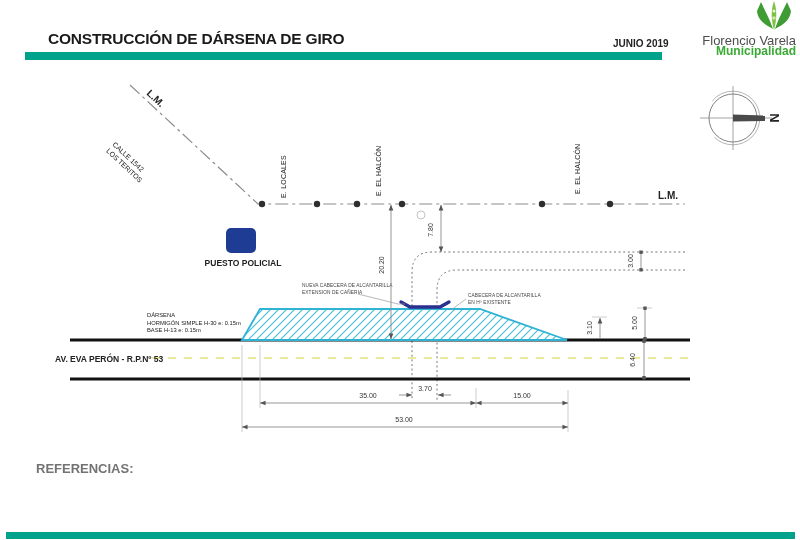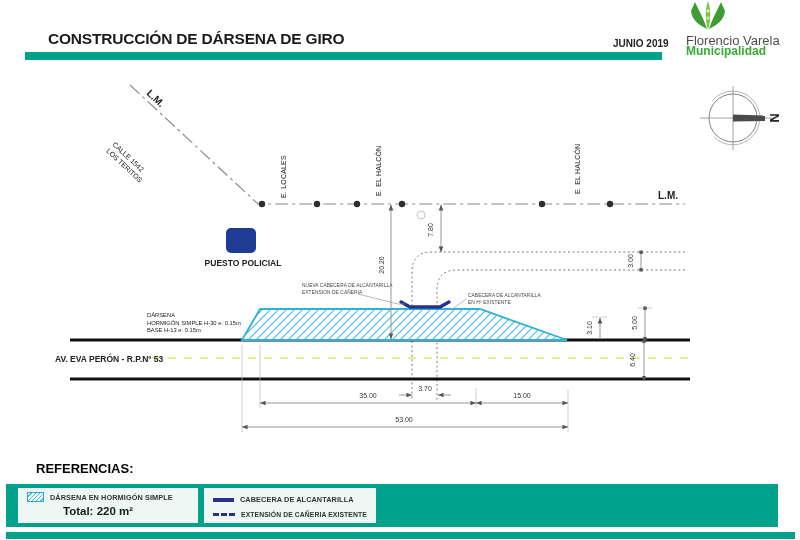--- a/index.html
+++ b/index.html
@@ -4,37 +4,37 @@
 <style>
   html,body{margin:0;padding:0;background:#fff;}
   #stage{position:relative;width:800px;height:540px;background:#ffffff;overflow:hidden;
          font-family:"Liberation Sans",sans-serif;}
   
   .hdr-title-row{position:absolute;left:48px;top:30px;display:flex;align-items:flex-start;gap:7px;white-space:nowrap;}
   .hdr-title{font-size:15.5px;font-weight:bold;color:#1a1a1a;letter-spacing:-.2px;}
   .hdr-sub{font-size:10.5px;font-weight:bold;color:#1a1a1a;}
   .hdr-date{position:absolute;left:613px;top:38px;font-size:10px;font-weight:bold;color:#222;}
   .hdr-bar{position:absolute;left:25px;top:52px;width:637px;height:8px;background:#00a28c;}
-  .logo{position:absolute;left:686px;top:1px;width:110px;text-align:left;}
+  .logo{position:absolute;left:686px;top:1px;width:110px;text-align:right;}
   .logo-name{font-size:13px;color:#4d4d4d;line-height:12px;}
   .logo-sub{font-size:12px;font-weight:bold;color:#3aaa35;line-height:9px;}
   
   #plan{position:absolute;left:0;top:60px;}
   text{font-family:"Liberation Sans",sans-serif;fill:#222;}
   .lm{fill:none;stroke:#8c8c8c;stroke-width:1.2;stroke-dasharray:13 4 3 4;}
   .pipe{fill:none;stroke:#777;stroke-width:1;stroke-dasharray:2 2.6;}
   .dim{stroke:#8a8a8a;stroke-width:.9;fill:none;}
   .ext{stroke:#b8b8b8;stroke-width:.7;}
   .dimtxt{font-size:7px;fill:#333;}
   .tiny{font-size:4.8px;fill:#444;letter-spacing:.1px;}
   .note{font-size:5.8px;fill:#222;}
   .pole{font-size:7px;fill:#222;letter-spacing:.2px;}
   .sq{fill:#555;}
   
-  .ref-heading{position:absolute;left:36px;top:461px;font-size:13px;font-weight:bold;color:#000000;text-align:center;}
+  .ref-heading{position:absolute;left:36px;top:461px;font-size:13px;font-weight:bold;color:#737373;text-align:center;}
   .ref-panel{position:absolute;left:6px;top:484px;width:772px;height:43px;background:#00a28c;}
   .ref-box{position:absolute;top:4px;height:35px;background:#eef7f3;box-sizing:border-box;padding:4px 6px 0 9px;}
   .ref-box1{left:12px;width:180px;}
   .ref-box2{left:198px;width:172px;}
   .leg-row{display:flex;align-items:center;gap:6px;margin-bottom:3px;}
   .leg-label{font-size:7.3px;font-weight:bold;color:#333;letter-spacing:.1px;white-space:nowrap;}
   .hatch-ico{width:17px;height:10px;border:1.6px solid #2ba8cc;box-sizing:border-box;
      background:repeating-linear-gradient(135deg,#fff,#fff 2px,#3fbcdc 2px,#3fbcdc 3px);}
   .navy-ico{width:21px;height:4px;background:#2b2f8d;}
   .dash-ico{width:22px;height:0;border-top:3px dashed #2b2f8d;}
@@ -199,34 +199,15 @@
       <circle cx="733" cy="58" r="26.8" fill="none" stroke="#b5b5b5" stroke-width="1" stroke-dasharray="62 40"></circle>
       <line x1="700" y1="58" x2="772" y2="58" stroke="#8a8a8a" stroke-width=".8"></line>
       <line x1="733" y1="26" x2="733" y2="90" stroke="#8a8a8a" stroke-width=".8"></line>
       <polygon points="733,54.5 765,55.5 765,61 733,61.5" fill="#4a4a4a"></polygon>
       <text transform="rotate(90 774 58)" x="774" y="62" font-size="13" font-weight="bold" text-anchor="middle" fill="#333">N</text>
     </g>
   </svg>
 
   <div class="ref-heading">REFERENCIAS:</div>
 
-  <div class="ref-panel">
-    <div class="ref-box ref-box1">
-      <div class="leg-row">
-        <div class="hatch-ico"></div>
-        <span class="leg-label">DÁRSENA EN HORMIGÓN SIMPLE</span>
-      </div>
-      <div class="leg-total">Total:  220 m²</div>
-    </div>
-    <div class="ref-box ref-box2">
-      <div class="leg-row" style="margin-top:3px;">
-        <div class="navy-ico"></div>
-        <span class="leg-label">CABECERA DE ALCANTARILLA</span>
-      </div>
-      <div class="leg-row" style="margin-top:7px;">
-        <div class="dash-ico"></div>
-        <span class="leg-label" style="font-size:6.8px;">EXTENSIÓN DE CAÑERIA EXISTENTE</span>
-      </div>
-    </div>
-  </div>
 
   <div class="bottom-bar"></div>
 </div>
 
 </body></html>

